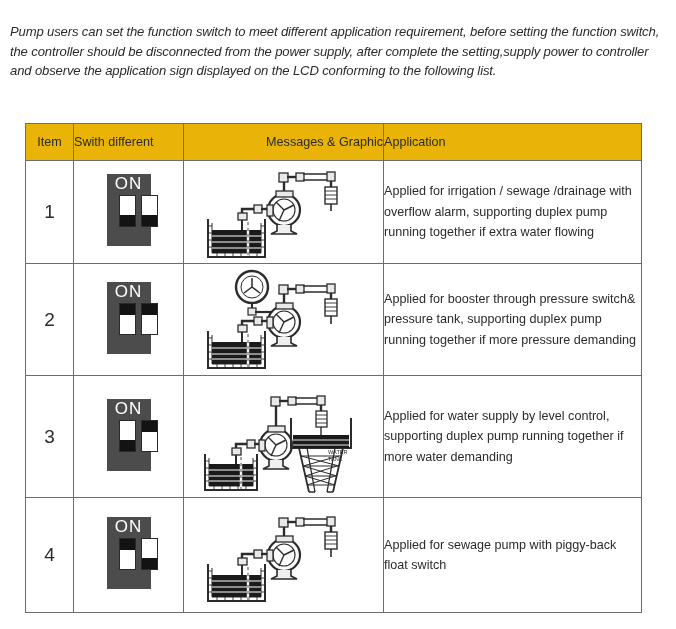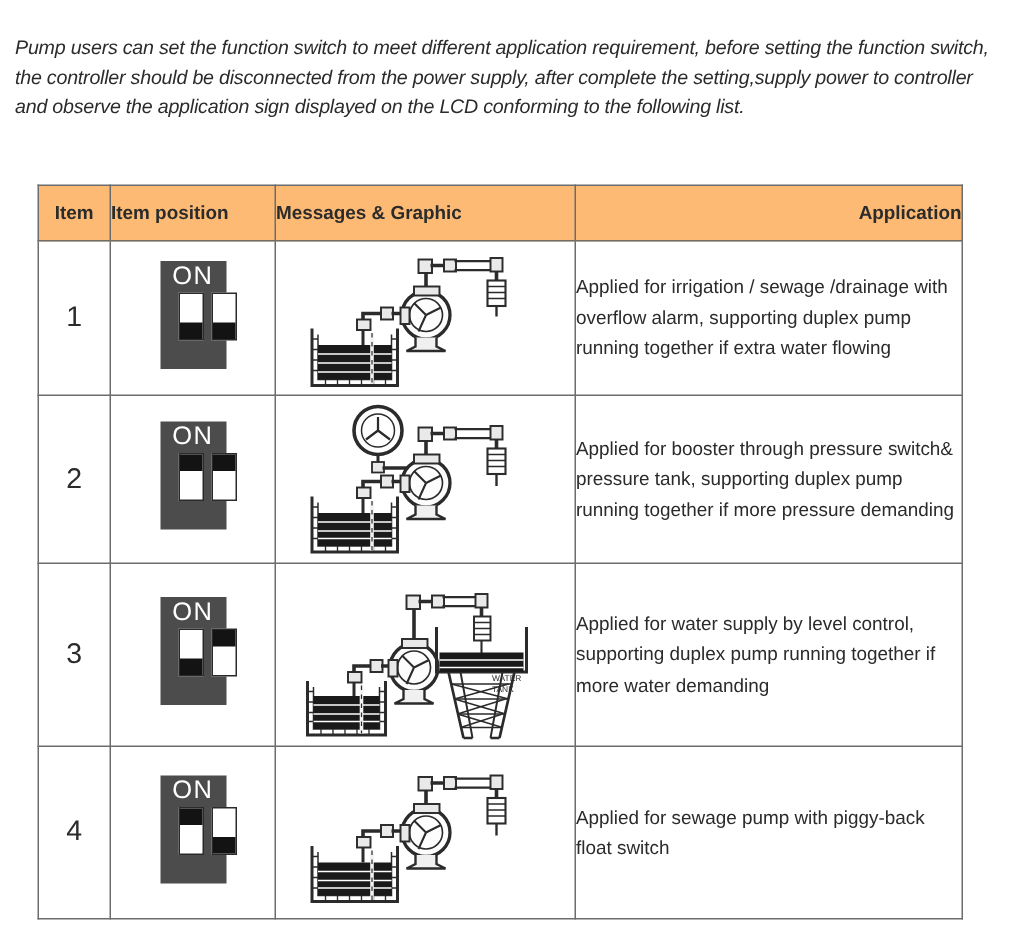--- a/index.html
+++ b/index.html
@@ -38,30 +38,30 @@
     border-collapse: collapse;
     border: 1.5px solid #6c6c6c;
     table-layout: fixed;
   }
   #table td, #table th {
     border: 1.2px solid #6c6c6c;
     padding: 0;
     vertical-align: middle;
   }
   thead th {
-    background: #fdba74;
+    background: #eab308;
     height: 37px;
-    font-weight: bold;
+    font-weight: normal;
     font-size: 12.6px;
     color: #2b2b2b;
   }
   th.c-item   { width: 48px;  text-align: center; }
   th.c-switch { width: 110px; text-align: left; padding-left: 10px; }
-  th.c-msg    { width: 200px; text-align: left; }
-  th.c-app    { width: 258px; text-align: right; }
+  th.c-msg    { width: 200px; text-align: right; }
+  th.c-app    { width: 258px; text-align: left; }
 
   td.item-cell {
     text-align: center;
     font-size: 19px;
     color: #2b2b2b;
   }
   td.switch-cell { text-align: center; }
   td.msg-cell    { text-align: center; }
   td.app-cell {
     padding: 6px 12px 6px 14px;
@@ -133,21 +133,21 @@
 <body>
 
 <div id="page">
 
   <p id="intro">Pump users can set the function switch to meet different application requirement, before setting the function switch, the controller should be disconnected from the power supply, after complete the setting,supply power to controller and observe the application sign displayed on the LCD conforming to the following list.</p>
 
   <table id="table">
     <thead>
       <tr>
         <th class="c-item">Item</th>
-        <th class="c-switch">Item position</th>
+        <th class="c-switch">Swith different</th>
         <th class="c-msg">Messages &amp; Graphic</th>
         <th class="c-app">Application</th>
       </tr>
     </thead>
     <tbody>
 
       <tr class="r1">
         <td class="item-cell">1</td>
         <td class="switch-cell">
           <span class="dip">

